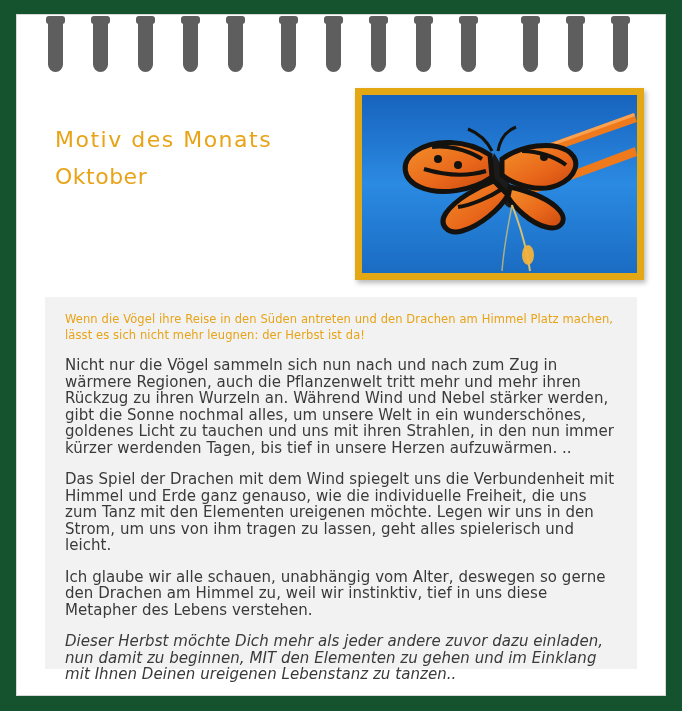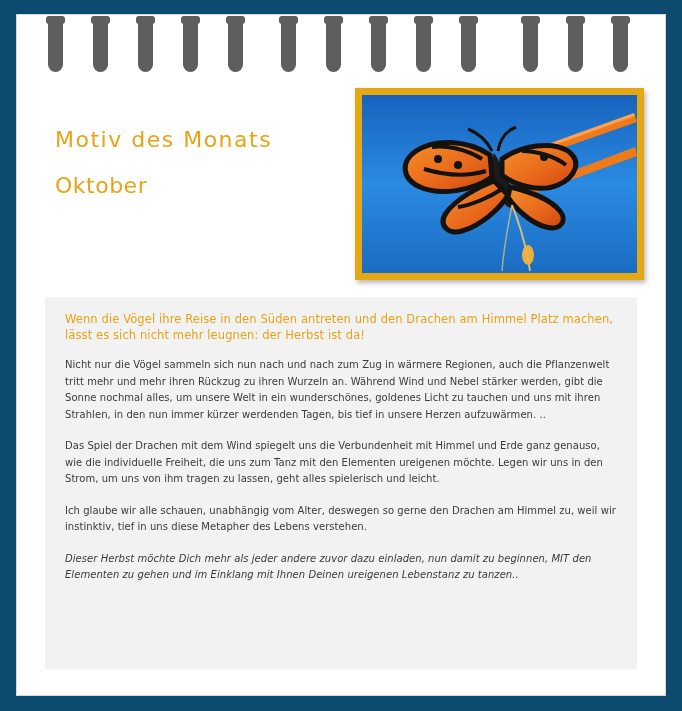--- a/index.html
+++ b/index.html
@@ -12,21 +12,21 @@
     height: 711px;
     font-family: "DejaVu Sans", sans-serif;
     overflow: hidden;
   }
 
   
   .page {
     position: relative;
     width: 682px;
     height: 711px;
-    background: #0c4a6e;
+    background: #14532d;
     box-sizing: border-box;
     padding-left: 25px;
   }
   .page-border {
     position: absolute;
     left: 16px;
     top: 14px;
     width: 650px;
     height: 682px;
     border: 1px solid #d8d8d8;
@@ -68,21 +68,21 @@
     left: 55px;
     top: 124px;
     width: 300px;
     color: #E8A317;
     font-size: 22px;
     line-height: 32px;
     letter-spacing: 0.5px;
     font-family: "DejaVu Sans", sans-serif;
   }
   .heading .line1 { display: block; letter-spacing: 1.5px; }
-  .heading .line2 { display: block; margin-top: 14px; }
+  .heading .line2 { display: block; margin-top: 5px; }
 
   
   .photo-frame {
     position: absolute;
     left: 355px;
     top: 88px;
     width: 289px;
     height: 192px;
     background: #E3A813;
     padding: 7px;
@@ -112,21 +112,21 @@
   .lead {
     color: #E8A317;
     font-size: 11.5px;
     line-height: 16px;
     font-weight: normal;
     margin: 0 0 14px 0;
     letter-spacing: 0.1px;
   }
   .para {
     color: #3a3a3a;
-    font-size: 10px;
+    font-size: 15px;
     line-height: 16.5px;
     margin: 0 0 15px 0;
     letter-spacing: 0.05px;
   }
   .para:last-child { margin-bottom: 0; font-style: italic; }
 </style>
 </head>
 <body>
 
 <div class="page">

